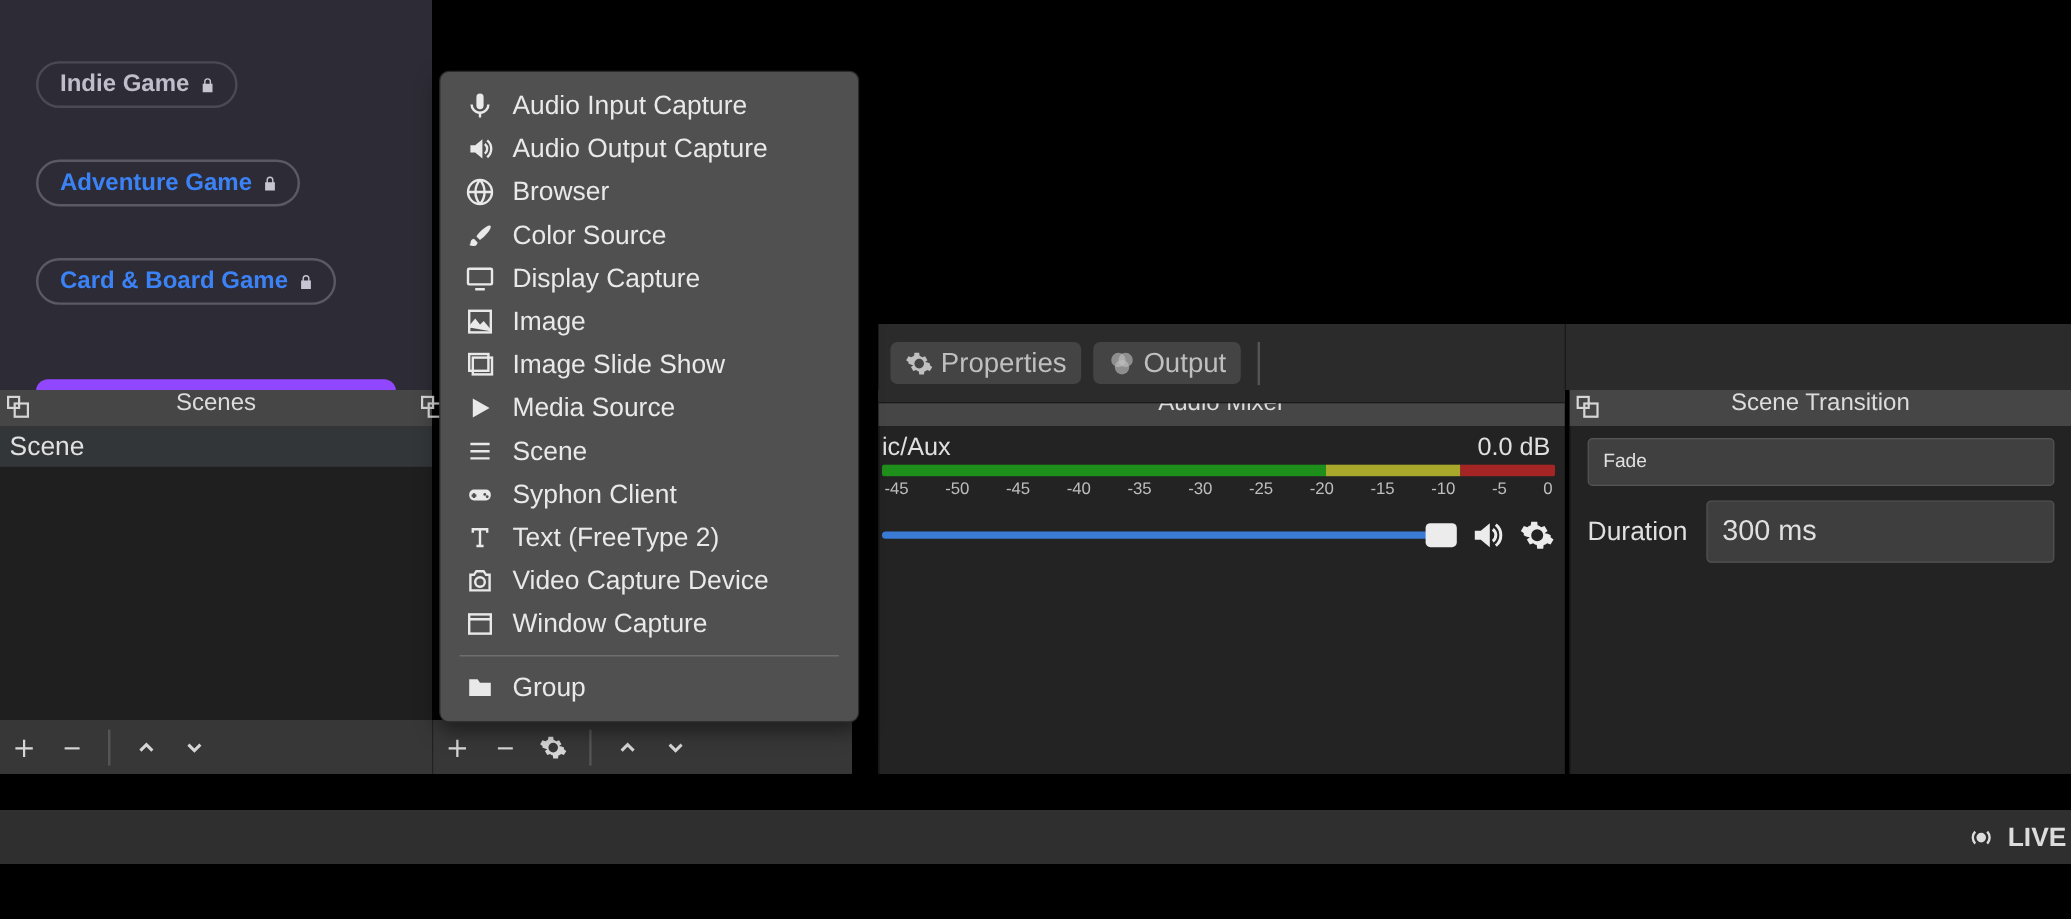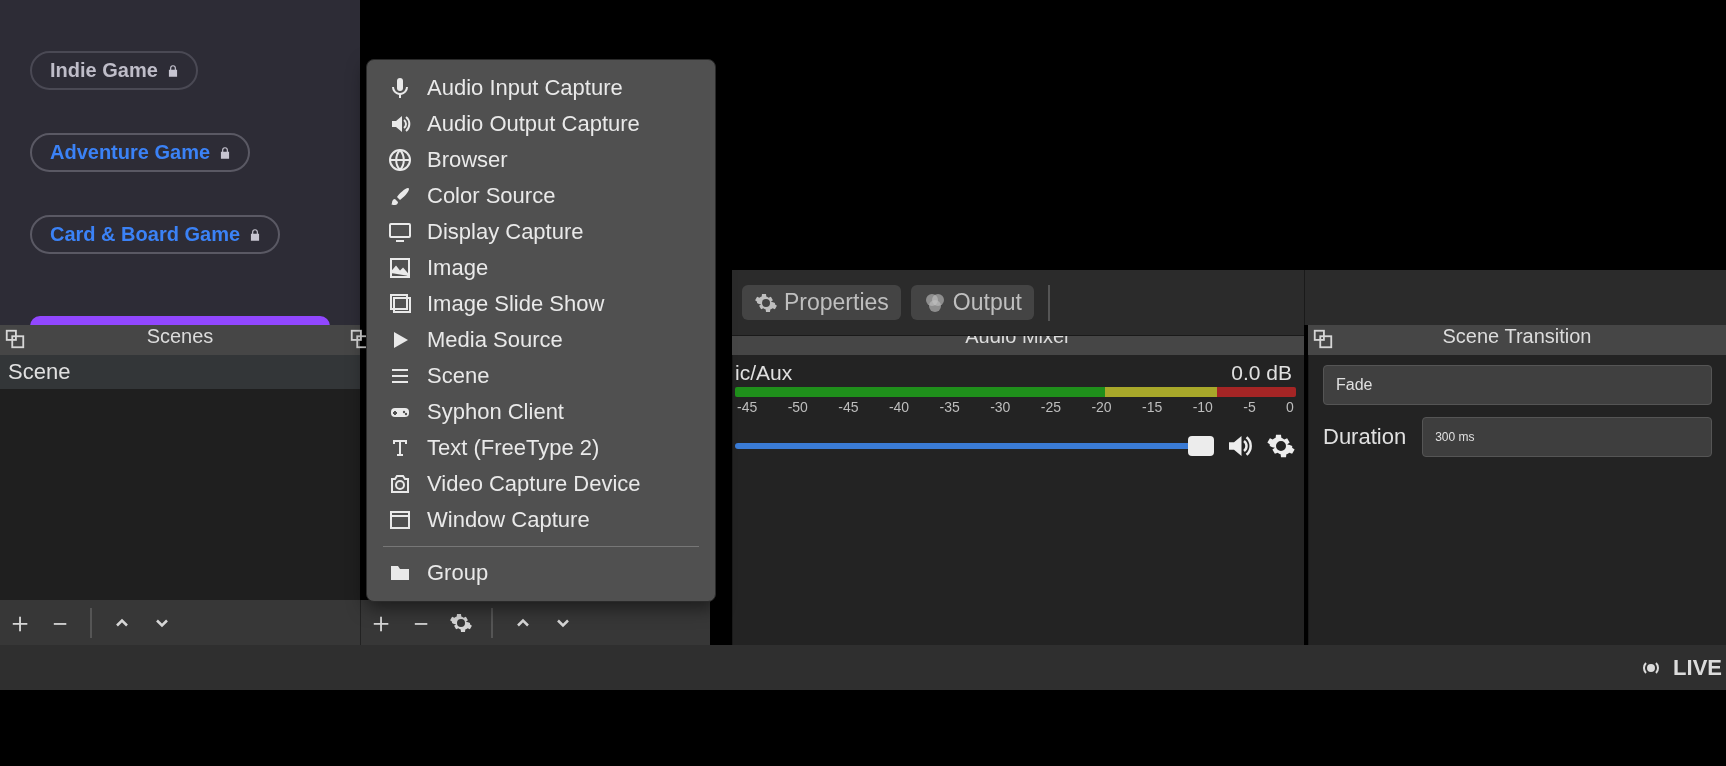--- a/index.html
+++ b/index.html
@@ -251,36 +251,36 @@
     margin-bottom: 12px;
   }
   .dur-row {
     display: flex;
     align-items: center;
     gap: 16px;
   }
   .dur-label { font-size: 22px; }
   .dur-input {
     flex: 1;
-    height: 40px;
+    height: 52px;
     background: #3e3e3e;
     border: 1px solid #555;
     border-radius: 4px;
     color: #e0e0e0;
-    font-size: 12px;
+    font-size: 24px;
     padding: 0 12px;
     display: flex;
     align-items: center;
   }
 
   
   .statusbar {
     position: absolute;
     left: 0;
-    top: 645px;
+    top: 675px;
     width: 1726px;
     height: 45px;
     background: #2f2f2f;
     display: flex;
     align-items: center;
     justify-content: flex-end;
     padding-right: 4px;
     gap: 10px;
     font-size: 22px;
     font-weight: 600;

